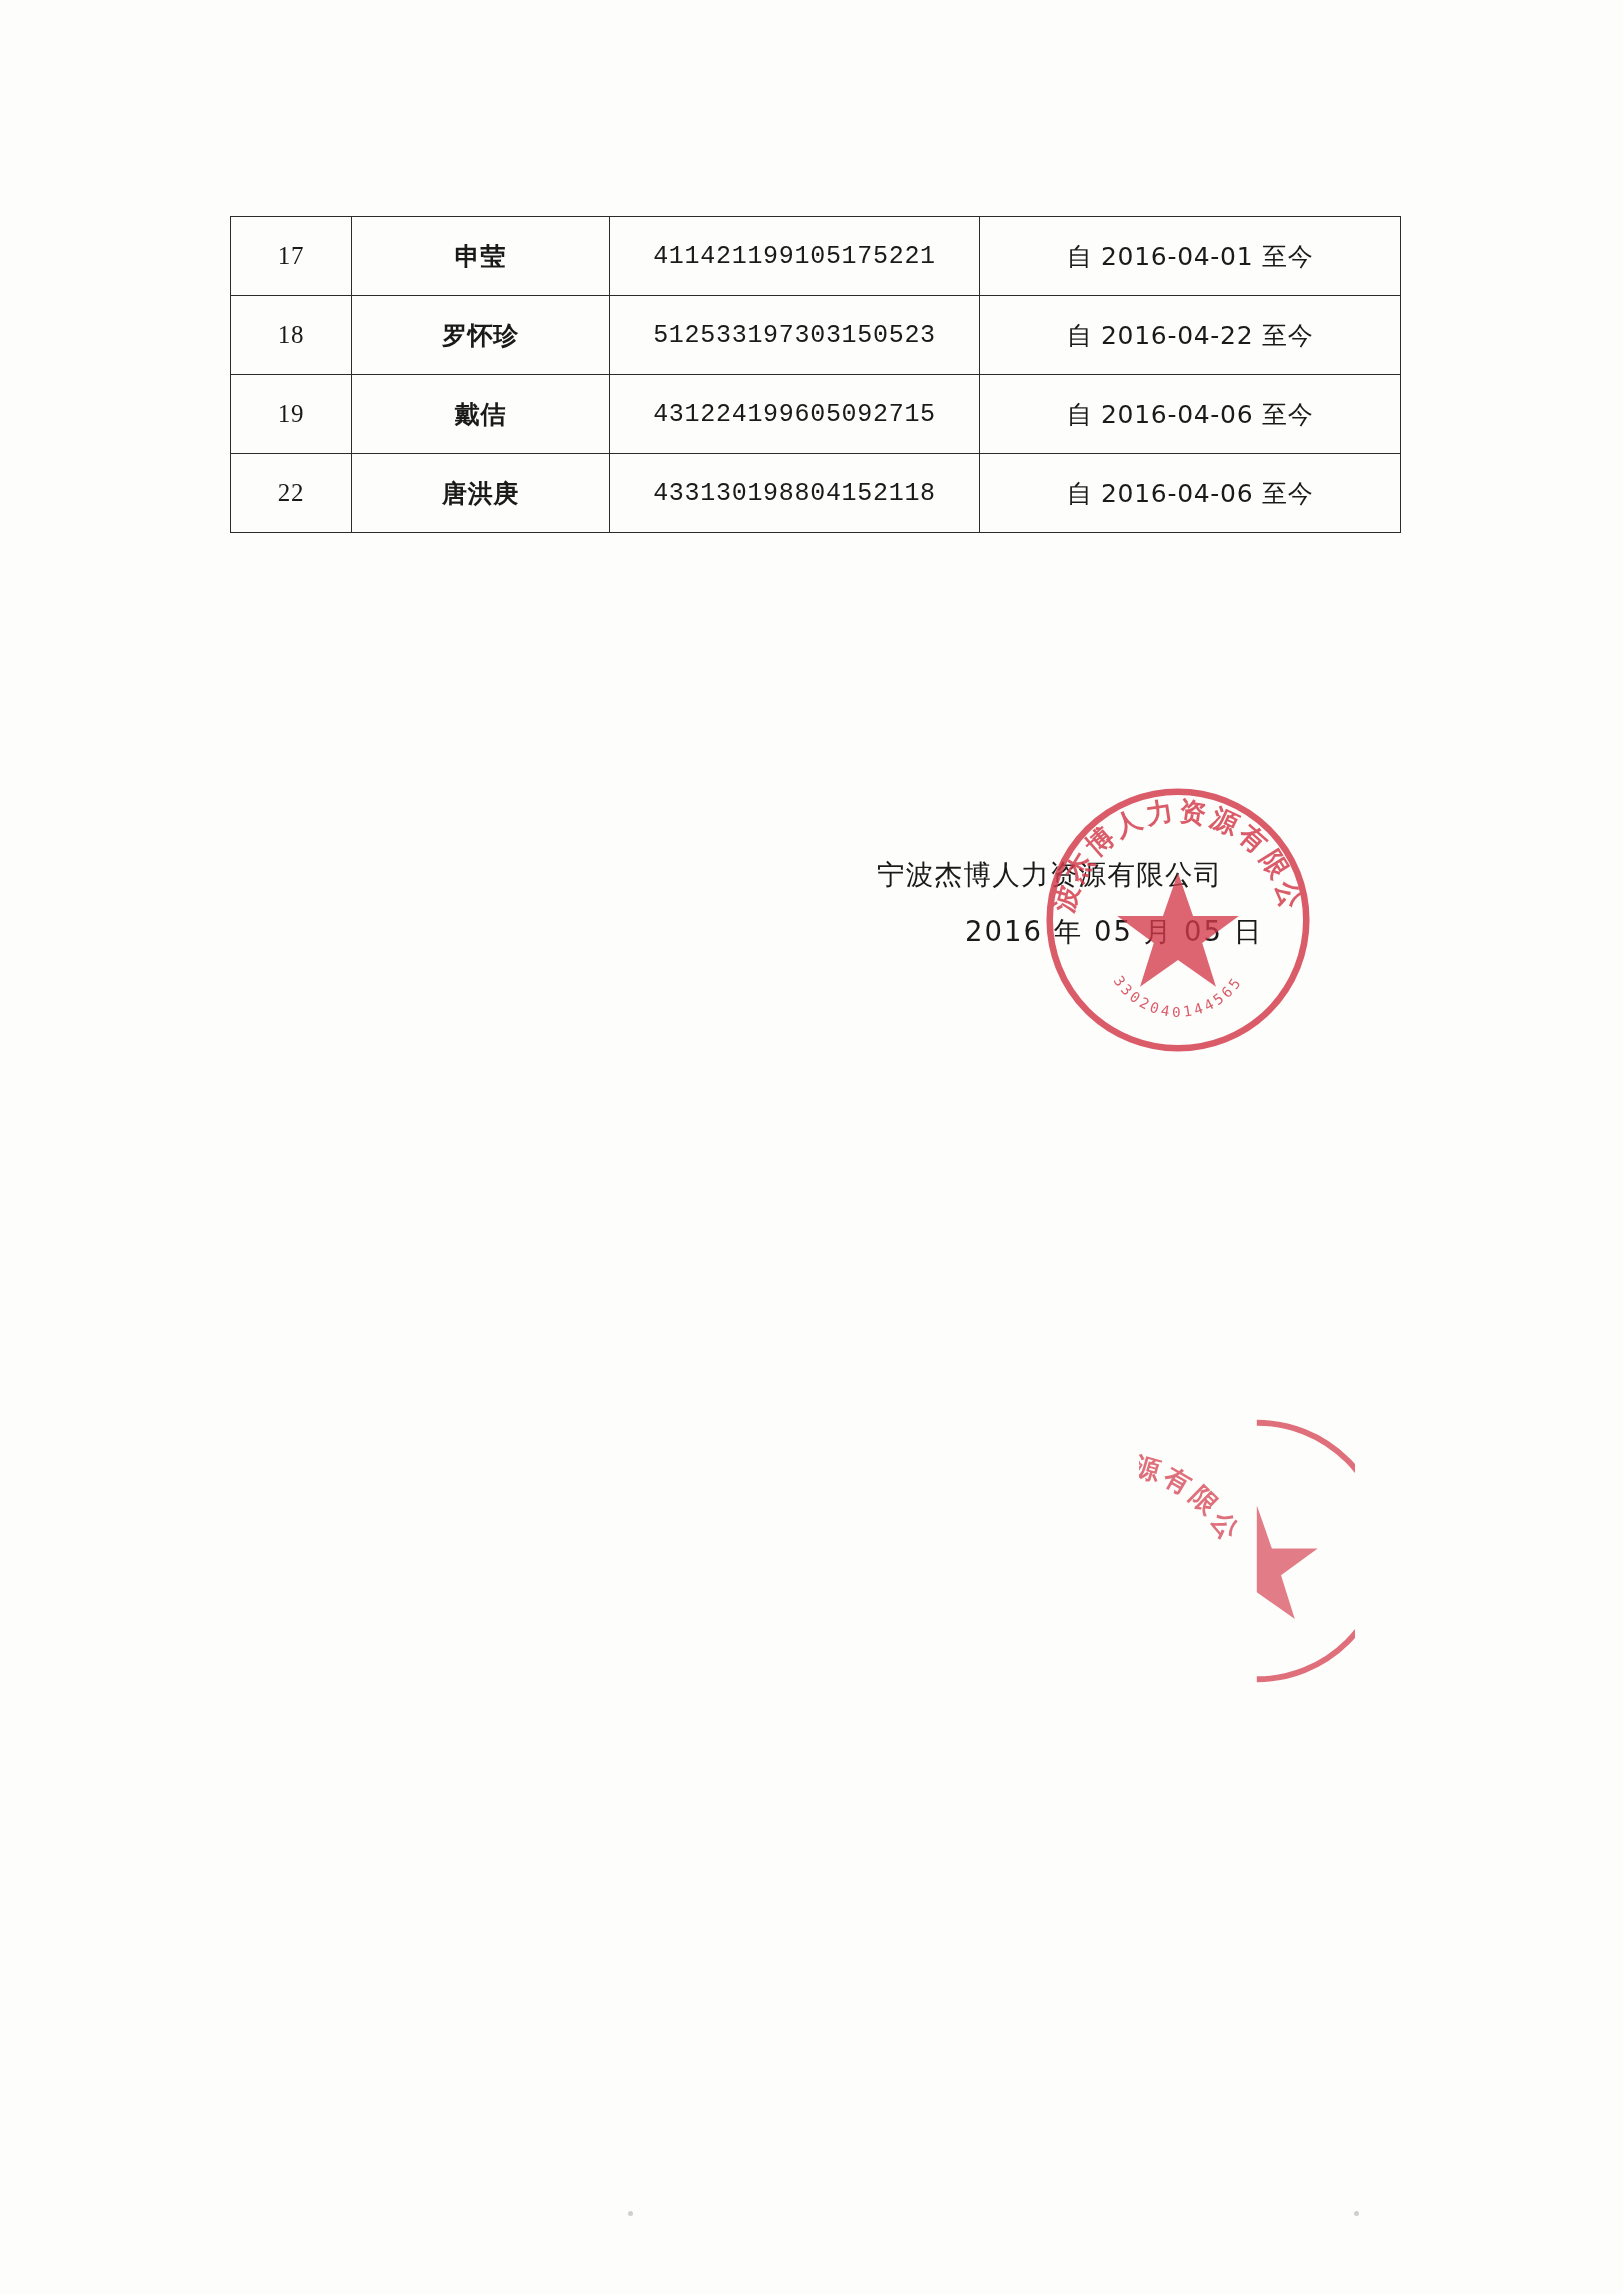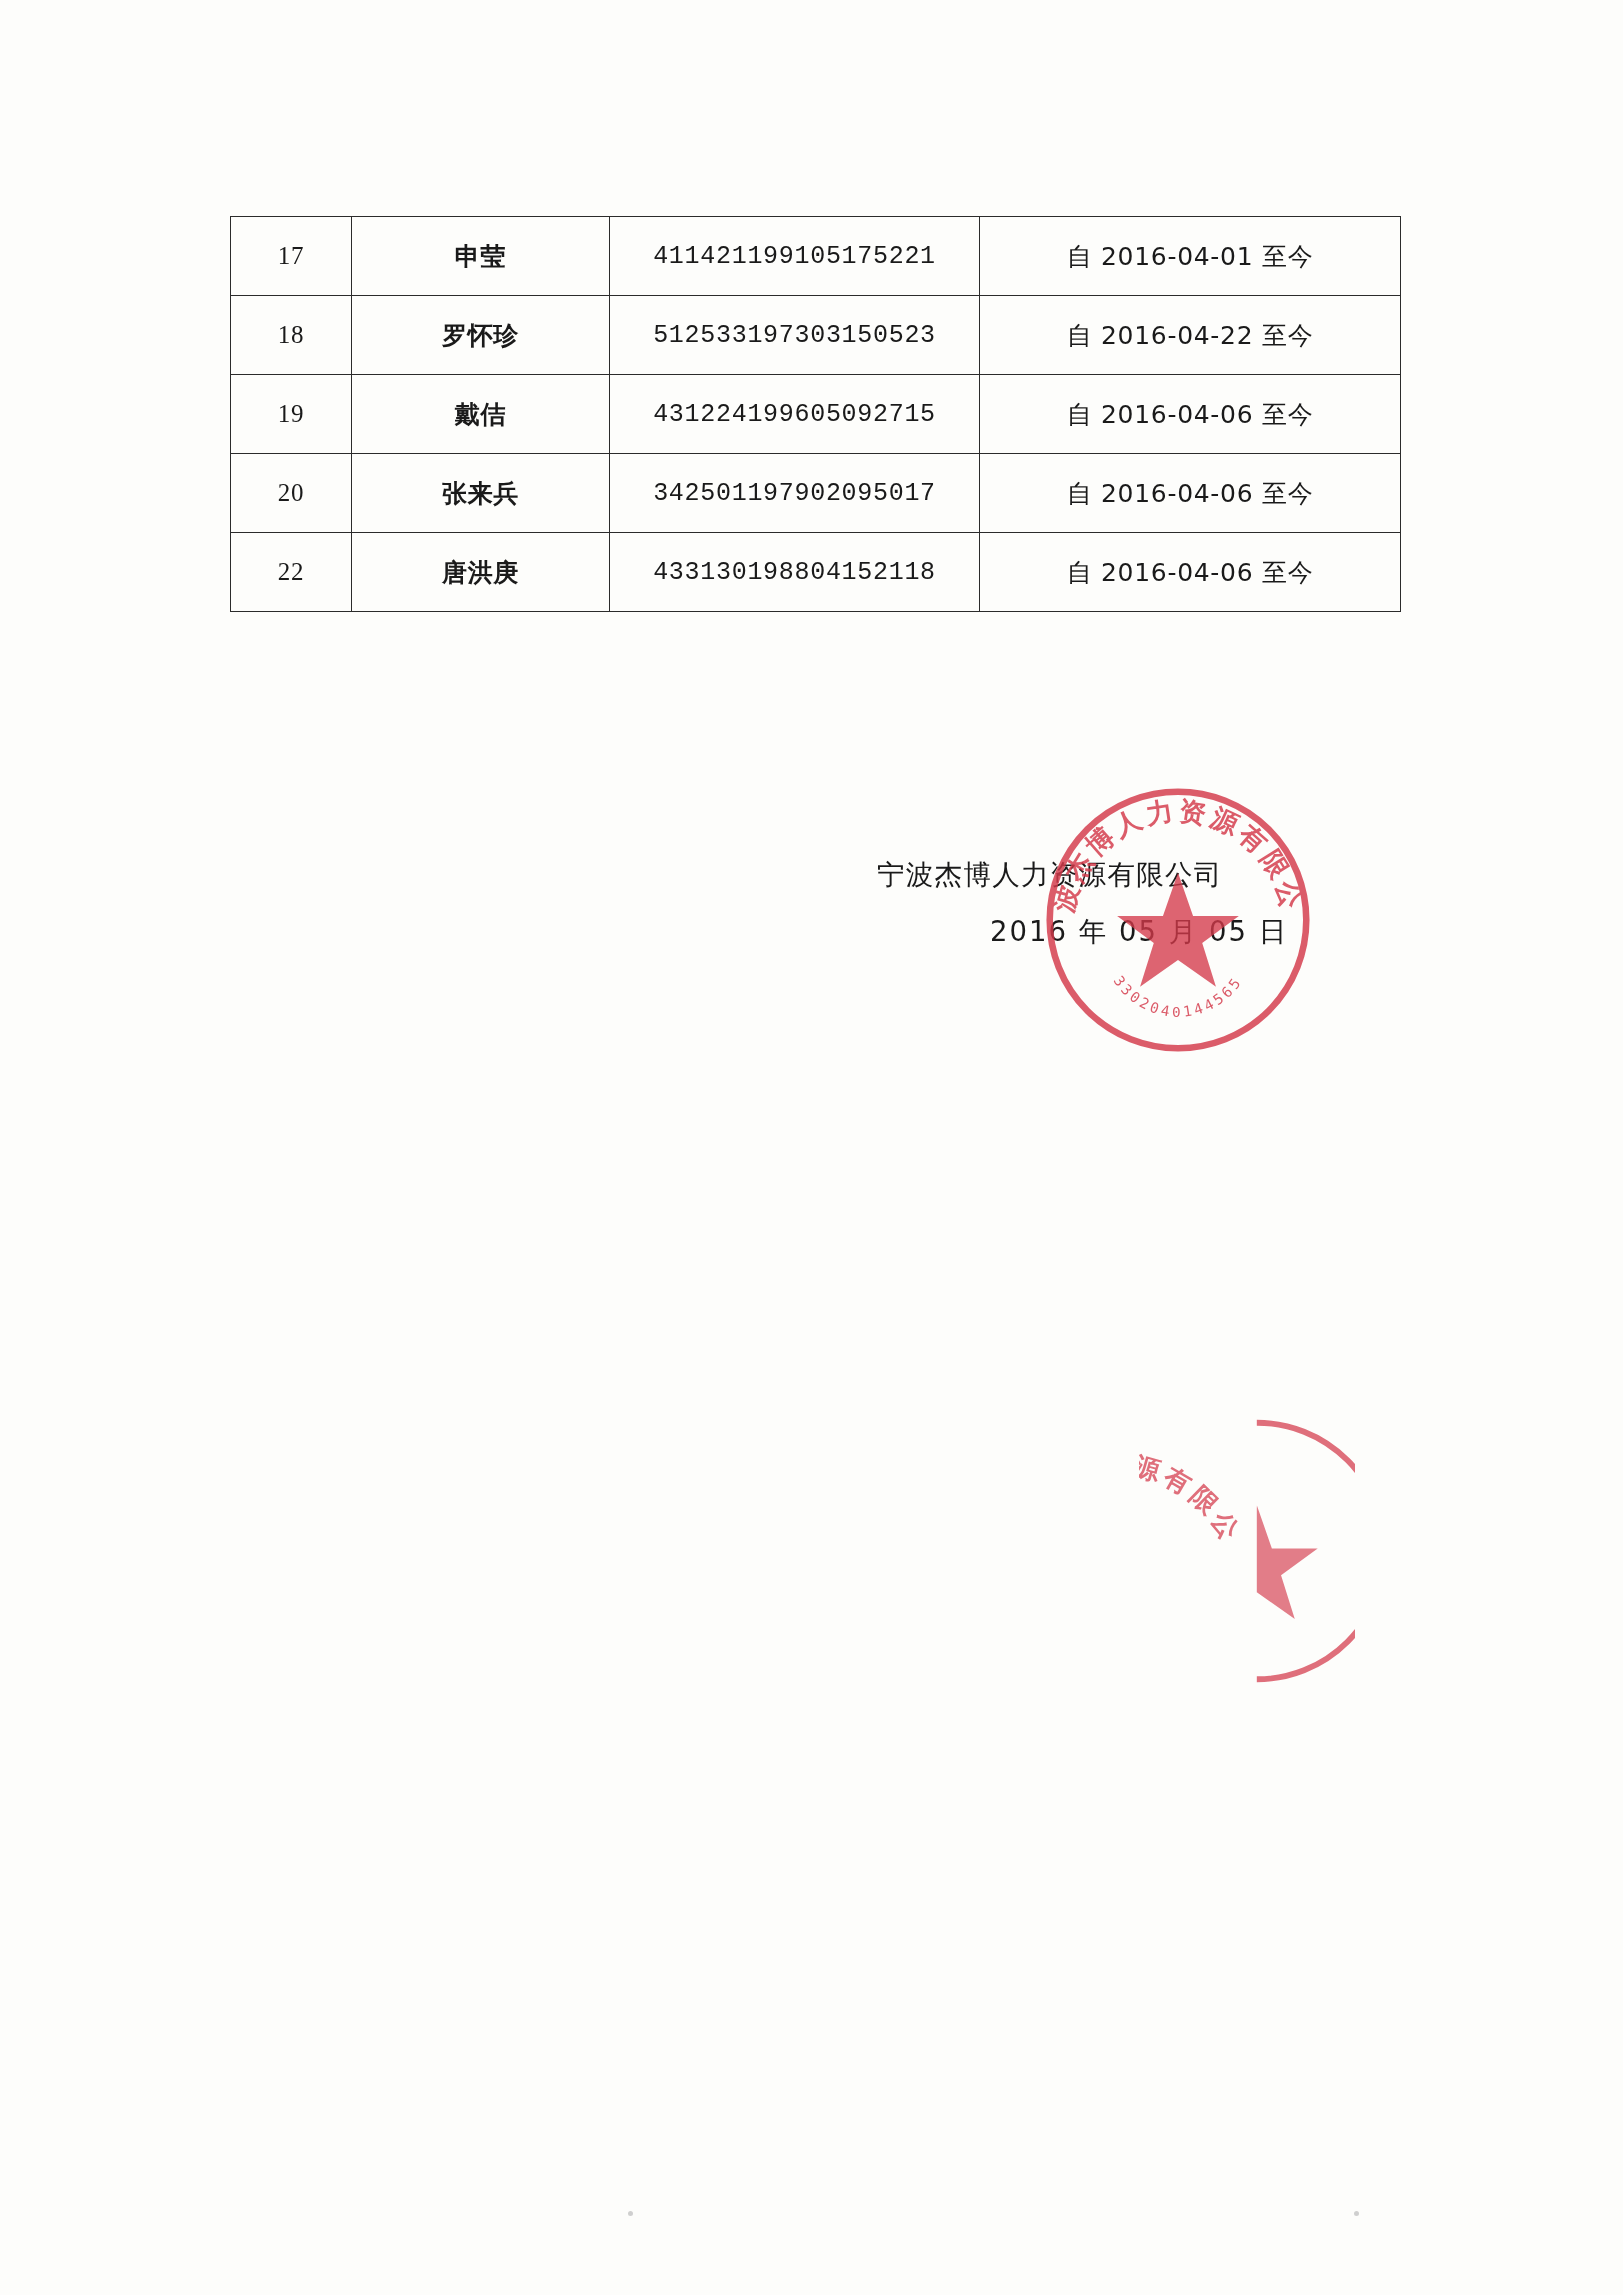--- a/index.html
+++ b/index.html
@@ -59,21 +59,21 @@
   }
   .sign-company {
     font-family: "DejaVu Sans", sans-serif;
     font-size: 27.5px;
     letter-spacing: 1.3px;
     color: #1a1a1a;
     white-space: nowrap;
   }
   .sign-date {
     margin-top: 21px;
-    margin-left: 113px;
+    margin-left: 88px;
     font-family: "DejaVu Sans", sans-serif;
     font-size: 27.5px;
     letter-spacing: 2px;
     color: #1a1a1a;
     white-space: nowrap;
   }
 
   
   .seal {
     position: absolute;
@@ -127,26 +127,20 @@
           <td class="col-id">512533197303150523</td>
           <td class="col-period">自 2016-04-22 至今</td>
         </tr>
         <tr>
           <td class="col-idx">19</td>
           <td class="col-name">戴佶</td>
           <td class="col-id">431224199605092715</td>
           <td class="col-period">自 2016-04-06 至今</td>
         </tr>
         <tr>
-          <td class="col-idx">20</td>
-          <td class="col-name">张来兵</td>
-          <td class="col-id">342501197902095017</td>
-          <td class="col-period">自 2016-04-06 至今</td>
-        </tr>
-        <tr>
           <td class="col-idx">22</td>
           <td class="col-name">唐洪庚</td>
           <td class="col-id">433130198804152118</td>
           <td class="col-period">自 2016-04-06 至今</td>
         </tr>
       </tbody>
     </table>
   </div>
 
   <div class="sign-block">

